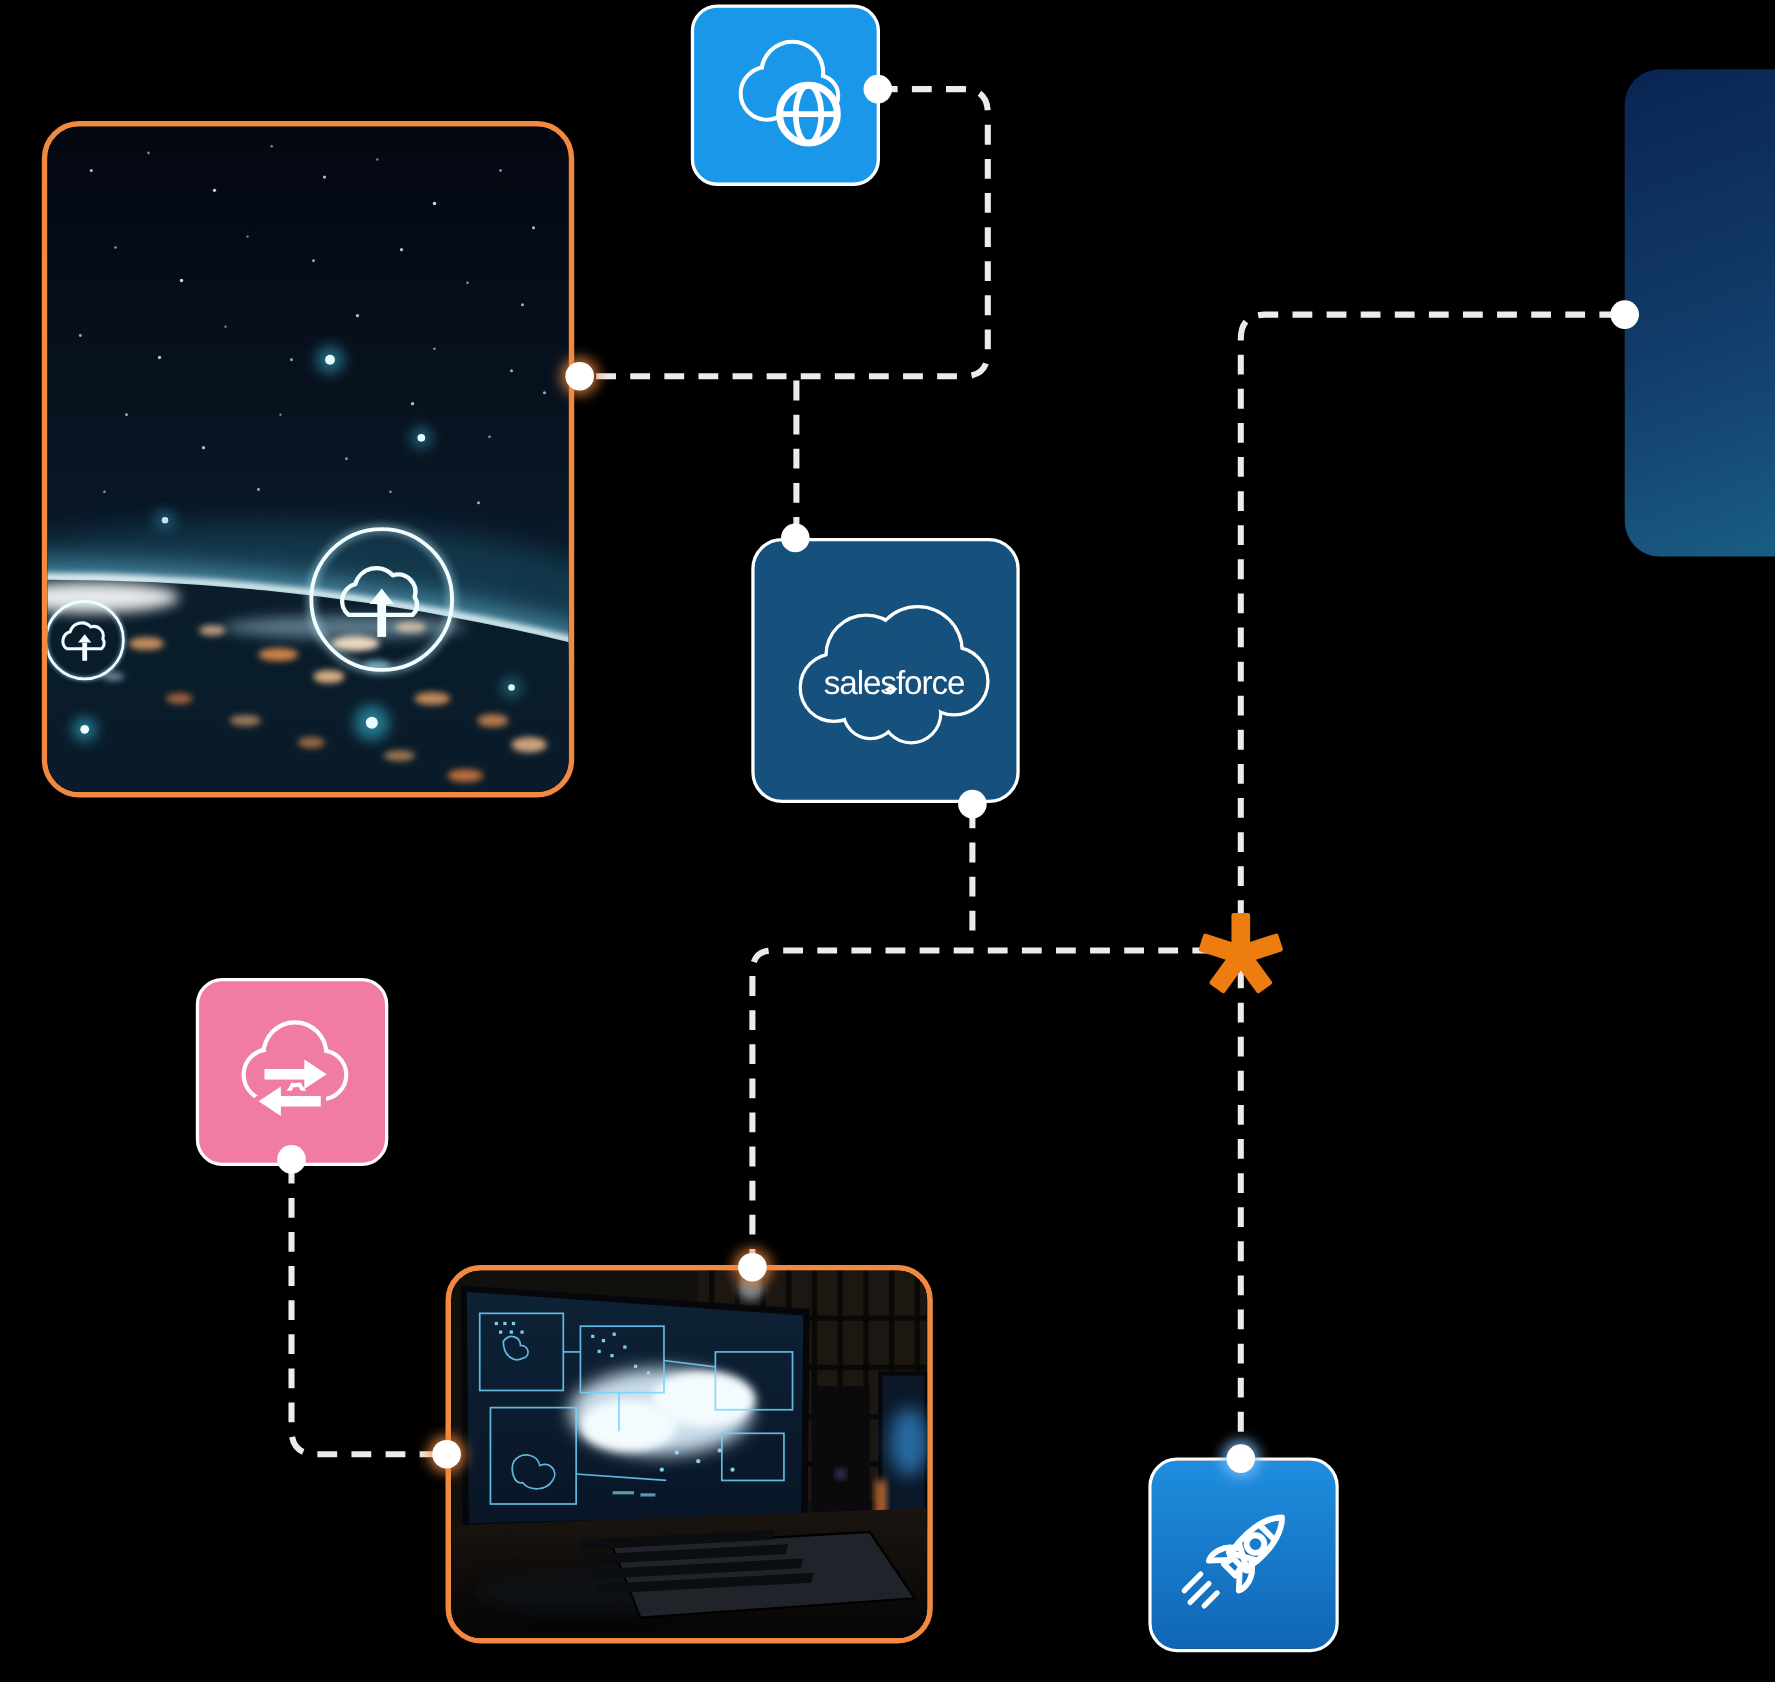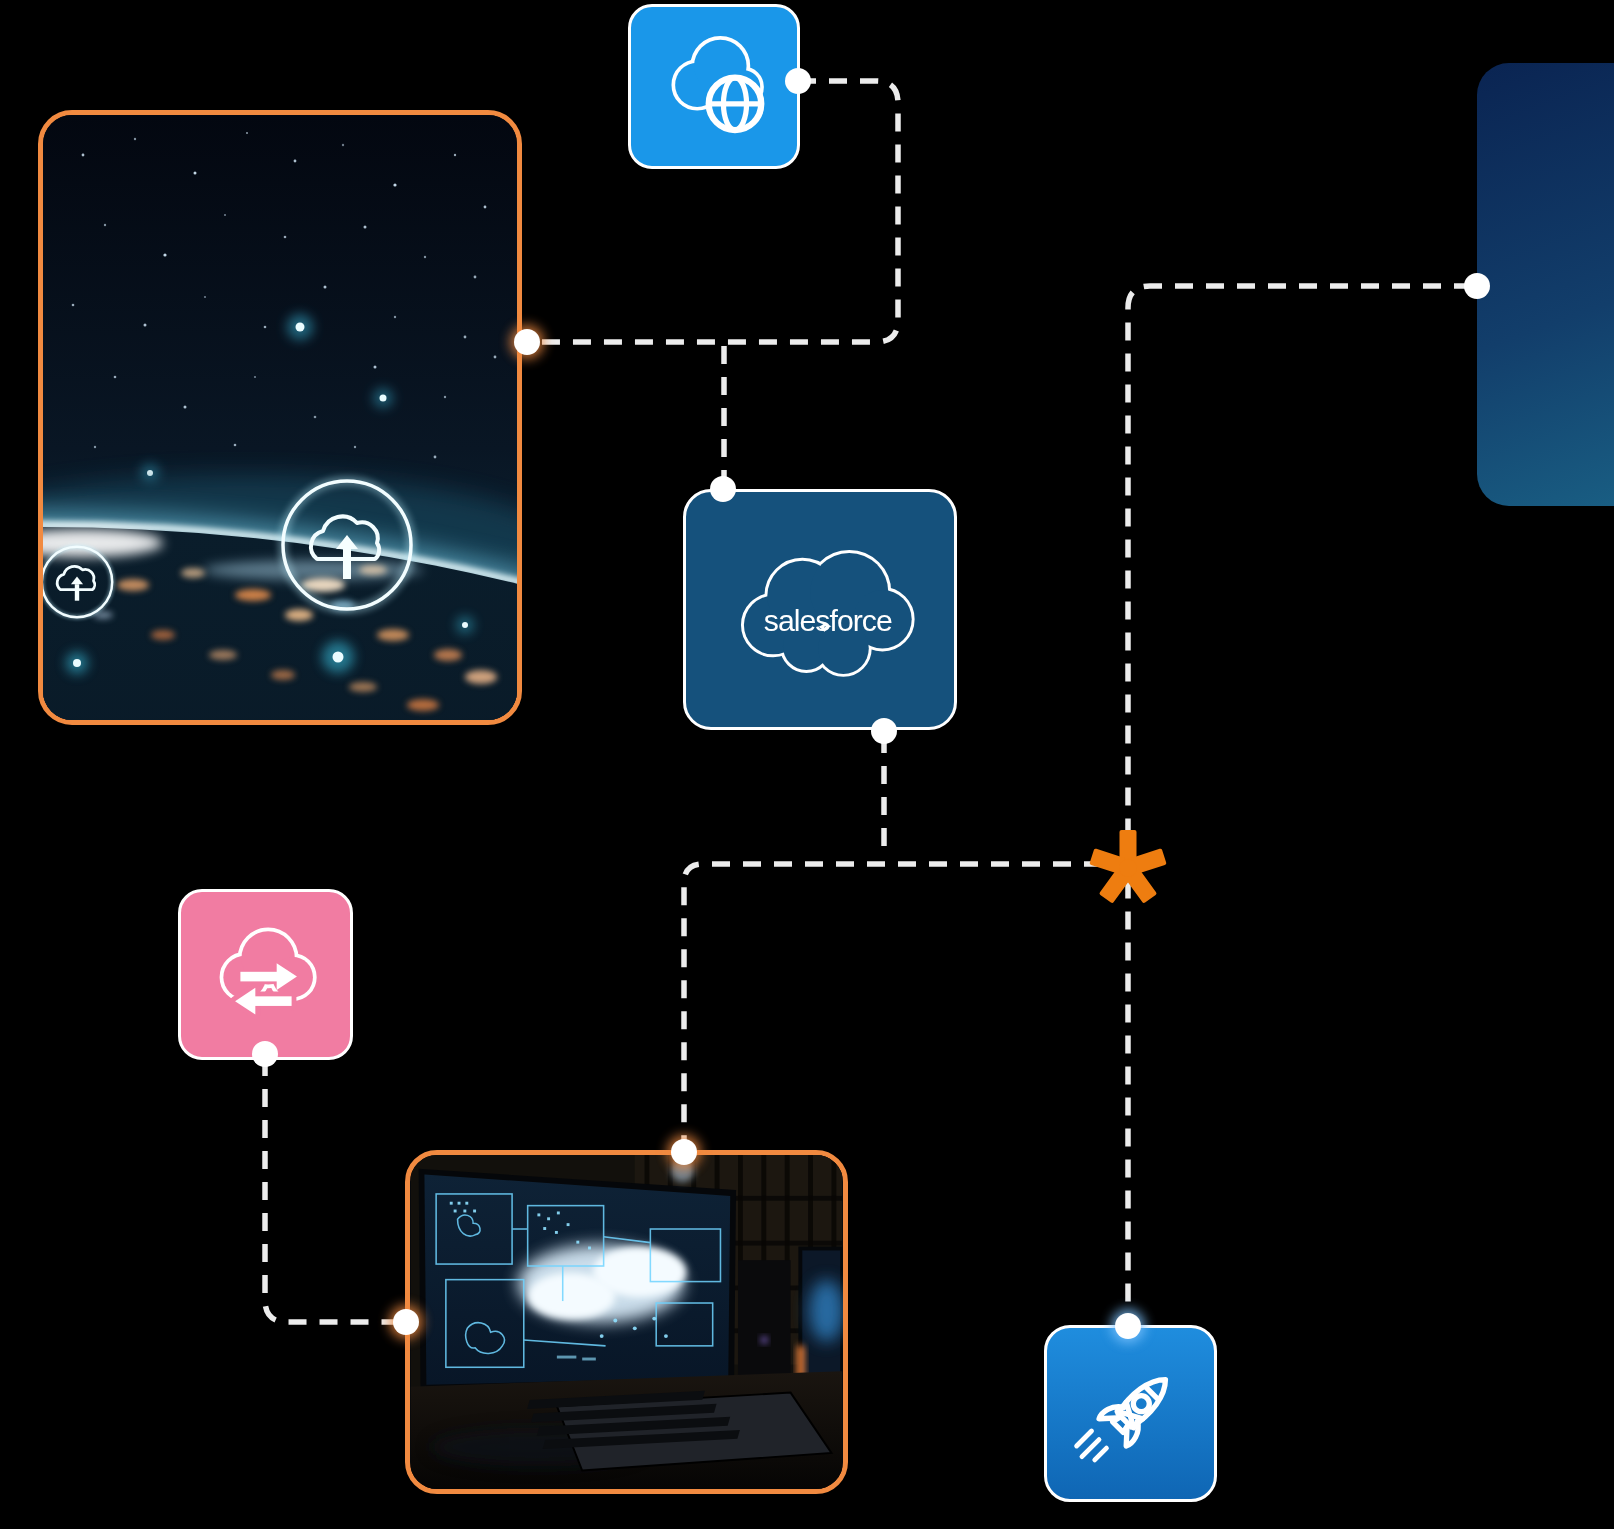--- a/index.html
+++ b/index.html
@@ -3,21 +3,21 @@
 <meta charset="utf-8">
 <style>
   html,body{margin:0;padding:0;background:#000;}
   body{width:1614px;height:1529px;position:relative;overflow:hidden;
        font-family:"Liberation Sans",sans-serif;}
   .card{position:absolute;box-sizing:border-box;}
   .photo-card{border:5px solid #F18A40;border-radius:34px;overflow:hidden;background:#05080d;}
   .icon-card{border:3px solid #fff;display:flex;align-items:center;justify-content:center;}
   #earth-card{left:38px;top:110px;width:484px;height:615px;}
   #cloud-globe-card{left:628px;top:4px;width:172px;height:165px;border-radius:24px;background:#1A97E9;}
-  #salesforce-card{left:683px;top:489px;width:274px;height:241px;border-radius:28px;background:#15517C;}
+  #salesforce-card{left:683px;top:489px;width:244px;height:241px;border-radius:28px;background:#15517C;}
   #side-panel{left:1477px;top:63px;width:220px;height:443px;border-radius:32px;
       background:linear-gradient(160deg,#0a2452 0%,#123e6b 55%,#1a6286 100%);}
   #pink-card{left:178px;top:889px;width:175px;height:171px;border-radius:24px;background:#F17CA2;}
   #monitor-card{left:405px;top:1150px;width:443px;height:344px;border-radius:32px;}
   #rocket-card{left:1044px;top:1325px;width:173px;height:177px;border-radius:26px;
       background:linear-gradient(180deg,#1f8dde 0%,#0f66b4 100%);}
   #connector-layer{position:absolute;left:0;top:0;width:1614px;height:1529px;z-index:6;pointer-events:none;}
   .card{z-index:2;}
   svg{display:block;}
 </style>

